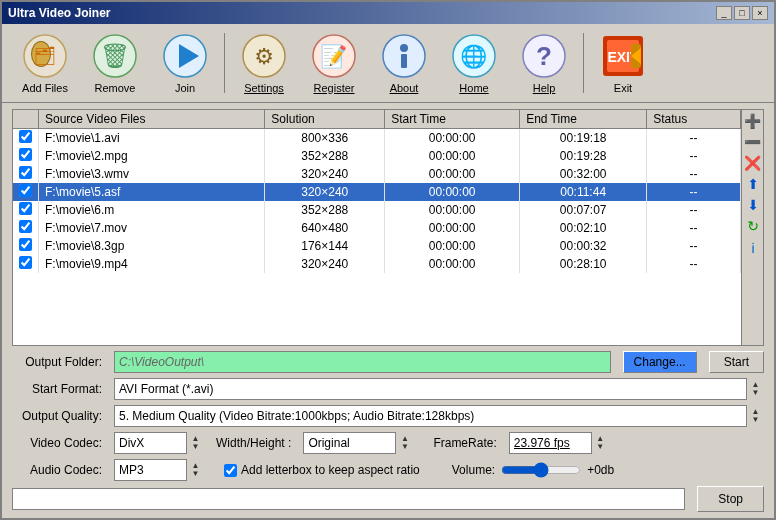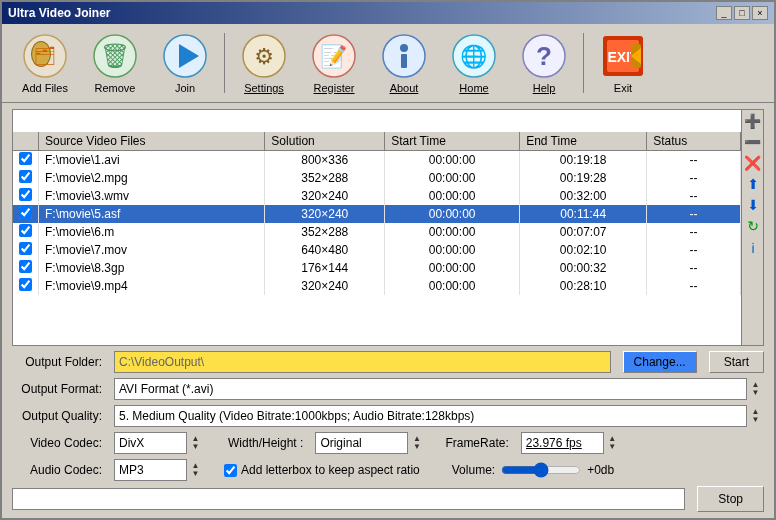--- a/index.html
+++ b/index.html
@@ -97,21 +97,20 @@
       border: 1px solid #808080;
       background: white;
       flex: 1;
       display: flex;
       min-height: 0;
       position: relative;
     }
     .file-table-inner {
       flex: 1;
       overflow: hidden;
-      margin-top: 22px;
     }
     .file-table {
       width: 100%;
       border-collapse: collapse;
       font-size: 12px;
     }
     .file-table th {
       background: #d4d0c8;
       border-right: 1px solid #808080;
       border-bottom: 1px solid #808080;
@@ -167,24 +166,25 @@
     .form-label {
       width: 90px;
       font-size: 12px;
       text-align: right;
       flex-shrink: 0;
     }
     .form-input {
       flex: 1;
       height: 22px;
       border: 1px solid #808080;
-      background: #fde047;
+      background: #86efac;
       padding: 2px 4px;
       font-size: 12px;
       color: #666;
+      font-style: italic;
     }
     .select-wrapper {
       flex: 1;
       position: relative;
       display: flex;
     }
     .select-wrapper select {
       width: 100%;
       height: 22px;
       border: 1px solid #808080;
@@ -550,21 +550,21 @@
     </div>
 
     <div class="form-row">
       <span class="form-label">Output Folder:</span>
       <input class="form-input" type="text" style="color: rgb(102, 102, 102);" value="C:\VideoOutput\">
       <button class="btn-change">Change...</button>
       <button class="btn-open">Start</button>
     </div>
 
     <div class="form-row">
-      <span class="form-label">Output Format:</span>
+      <span class="form-label">Start Format:</span>
       <div class="select-wrapper">
         <select>
           <option>AVI Format (*.avi)</option>
         </select>
         <div class="select-arrow">▲<br>▼</div>
       </div>
     </div>
 
     <div class="form-row">
       <span class="form-label">Output Quality:</span>
@@ -577,21 +577,21 @@
     </div>
 
     <div class="form-row">
       <span class="form-label">Video Codec:</span>
       <div class="codec-select-wrapper">
         <select>
           <option>DivX</option>
         </select>
         <div class="select-arrow">▲<br>▼</div>
       </div>
-      <span style="margin-left:12px; font-size:12px;text-align:right;">Width/Height :</span>
+      <span style="margin-left:0; font-size:12px;text-align:right;">Width/Height :</span>
       <div class="wh-select-wrapper">
         <select>
           <option>Original</option>
         </select>
         <div class="select-arrow">▲<br>▼</div>
       </div>
       <span style="margin-left:8px; font-size:12px;">FrameRate:</span>
       <div class="fps-select-wrapper">
         <select>
           <option>23.976 fps</option>

